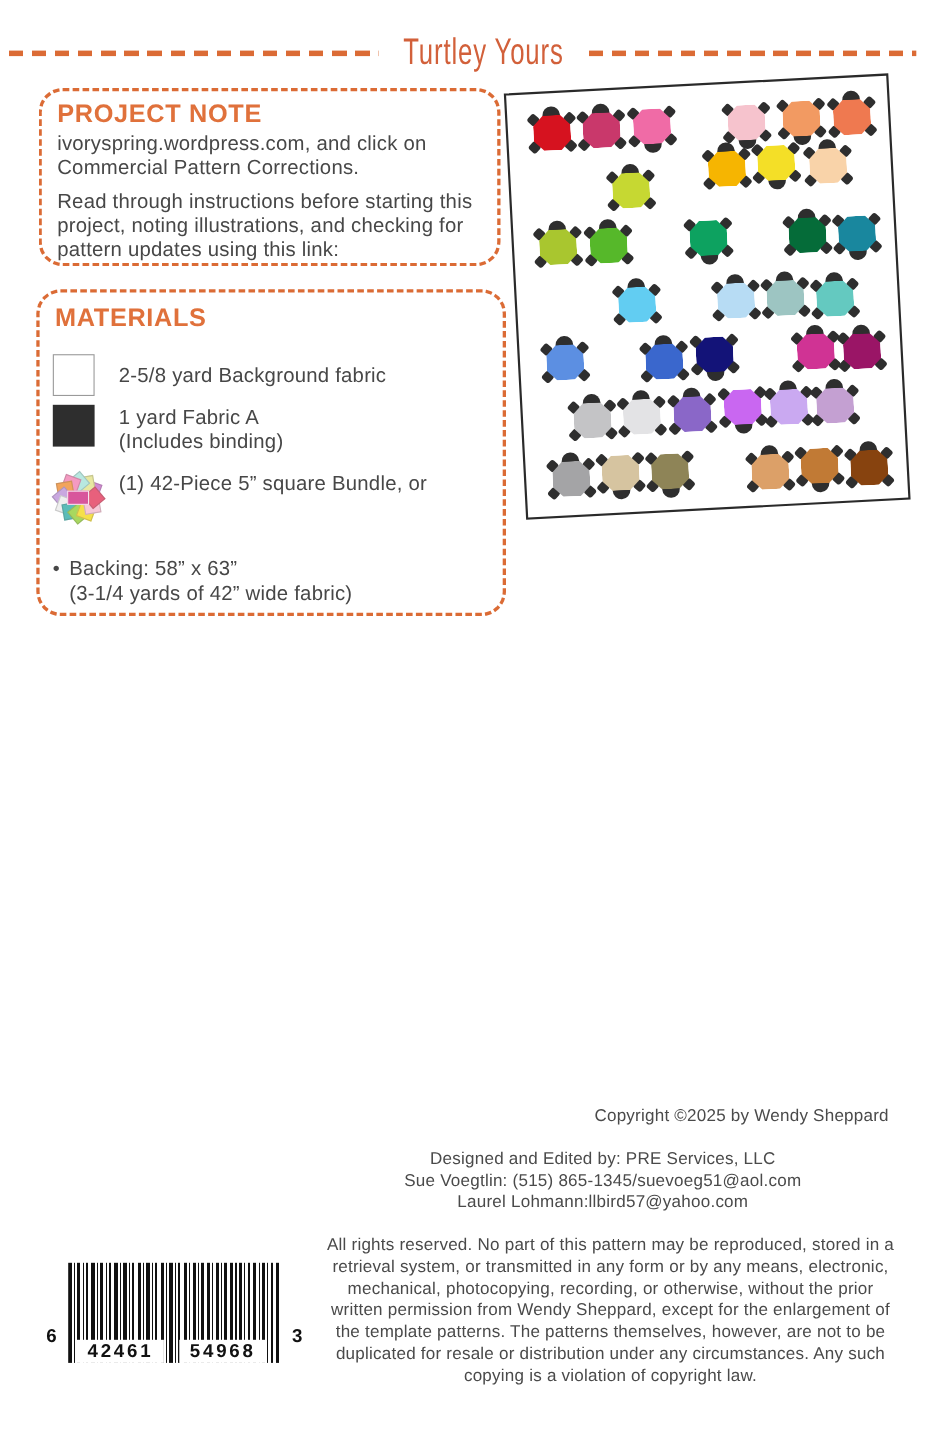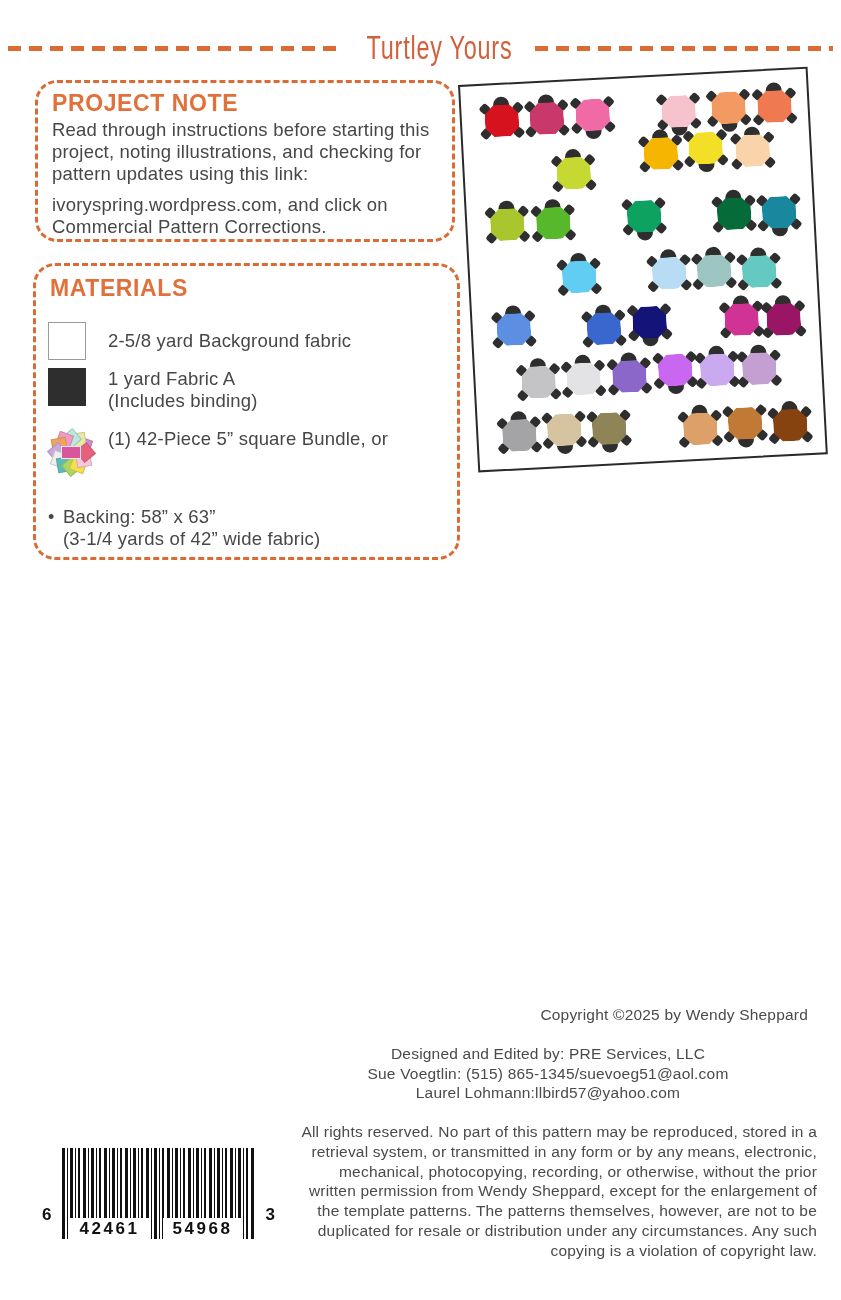--- a/index.html
+++ b/index.html
@@ -87,21 +87,21 @@
   .copyright-line {
     position: absolute; left: 288px; top: 1006px; width: 520px;
     text-align: right; font-size: 15.5px; color: #4a4a4a; letter-spacing: 0.2px;
   }
   .credits-block {
     position: absolute; left: 288px; top: 1044px; width: 520px;
     text-align: center; font-size: 15.5px; line-height: 19.5px; color: #4a4a4a; letter-spacing: 0.2px;
   }
   .legal-block {
     position: absolute; left: 293px; top: 1122px; width: 524px;
-    text-align: right; font-size: 15.5px; line-height: 19.8px; color: #4a4a4a; letter-spacing: 0.2px;
+    text-align: center; font-size: 15.5px; line-height: 19.8px; color: #4a4a4a; letter-spacing: 0.2px;
   }
 
   
   #barcode { position: absolute; left: 62px; top: 1148px; width: 192px; height: 91px; }
   .bars {
     position: absolute; inset: 0;
     background: repeating-linear-gradient(90deg,
       #111 0px, #111 3px, #fff 3px, #fff 5px,
       #111 5px, #111 6px, #fff 6px, #fff 8px,
       #111 8px, #111 11px, #fff 11px, #fff 13px,
@@ -123,22 +123,22 @@
 <body>
 
 <div class="header-rule">
   <div class="dash-line left"></div>
   <div class="brand-title">Turtley Yours</div>
   <div class="dash-line"></div>
 </div>
 
 <div class="dashed-box" id="project-note">
   <div class="box-title">PROJECT NOTE</div>
+  <div class="note-para">ivoryspring.wordpress.com, and click on Commercial Pattern Corrections.</div>
   <div class="note-para">Read through instructions before starting this project, noting illustrations, and checking for pattern updates using this link:</div>
-  <div class="note-para">ivoryspring.wordpress.com, and click on Commercial Pattern Corrections.</div>
 </div>
 
 <div class="dashed-box" id="materials">
   <div class="box-title">MATERIALS</div>
 
   <div class="mat-row r1">
     <div class="swatch white"></div>
     <div class="mat-label">
       <div>2-5/8 yard Background fabric</div>
     </div>

